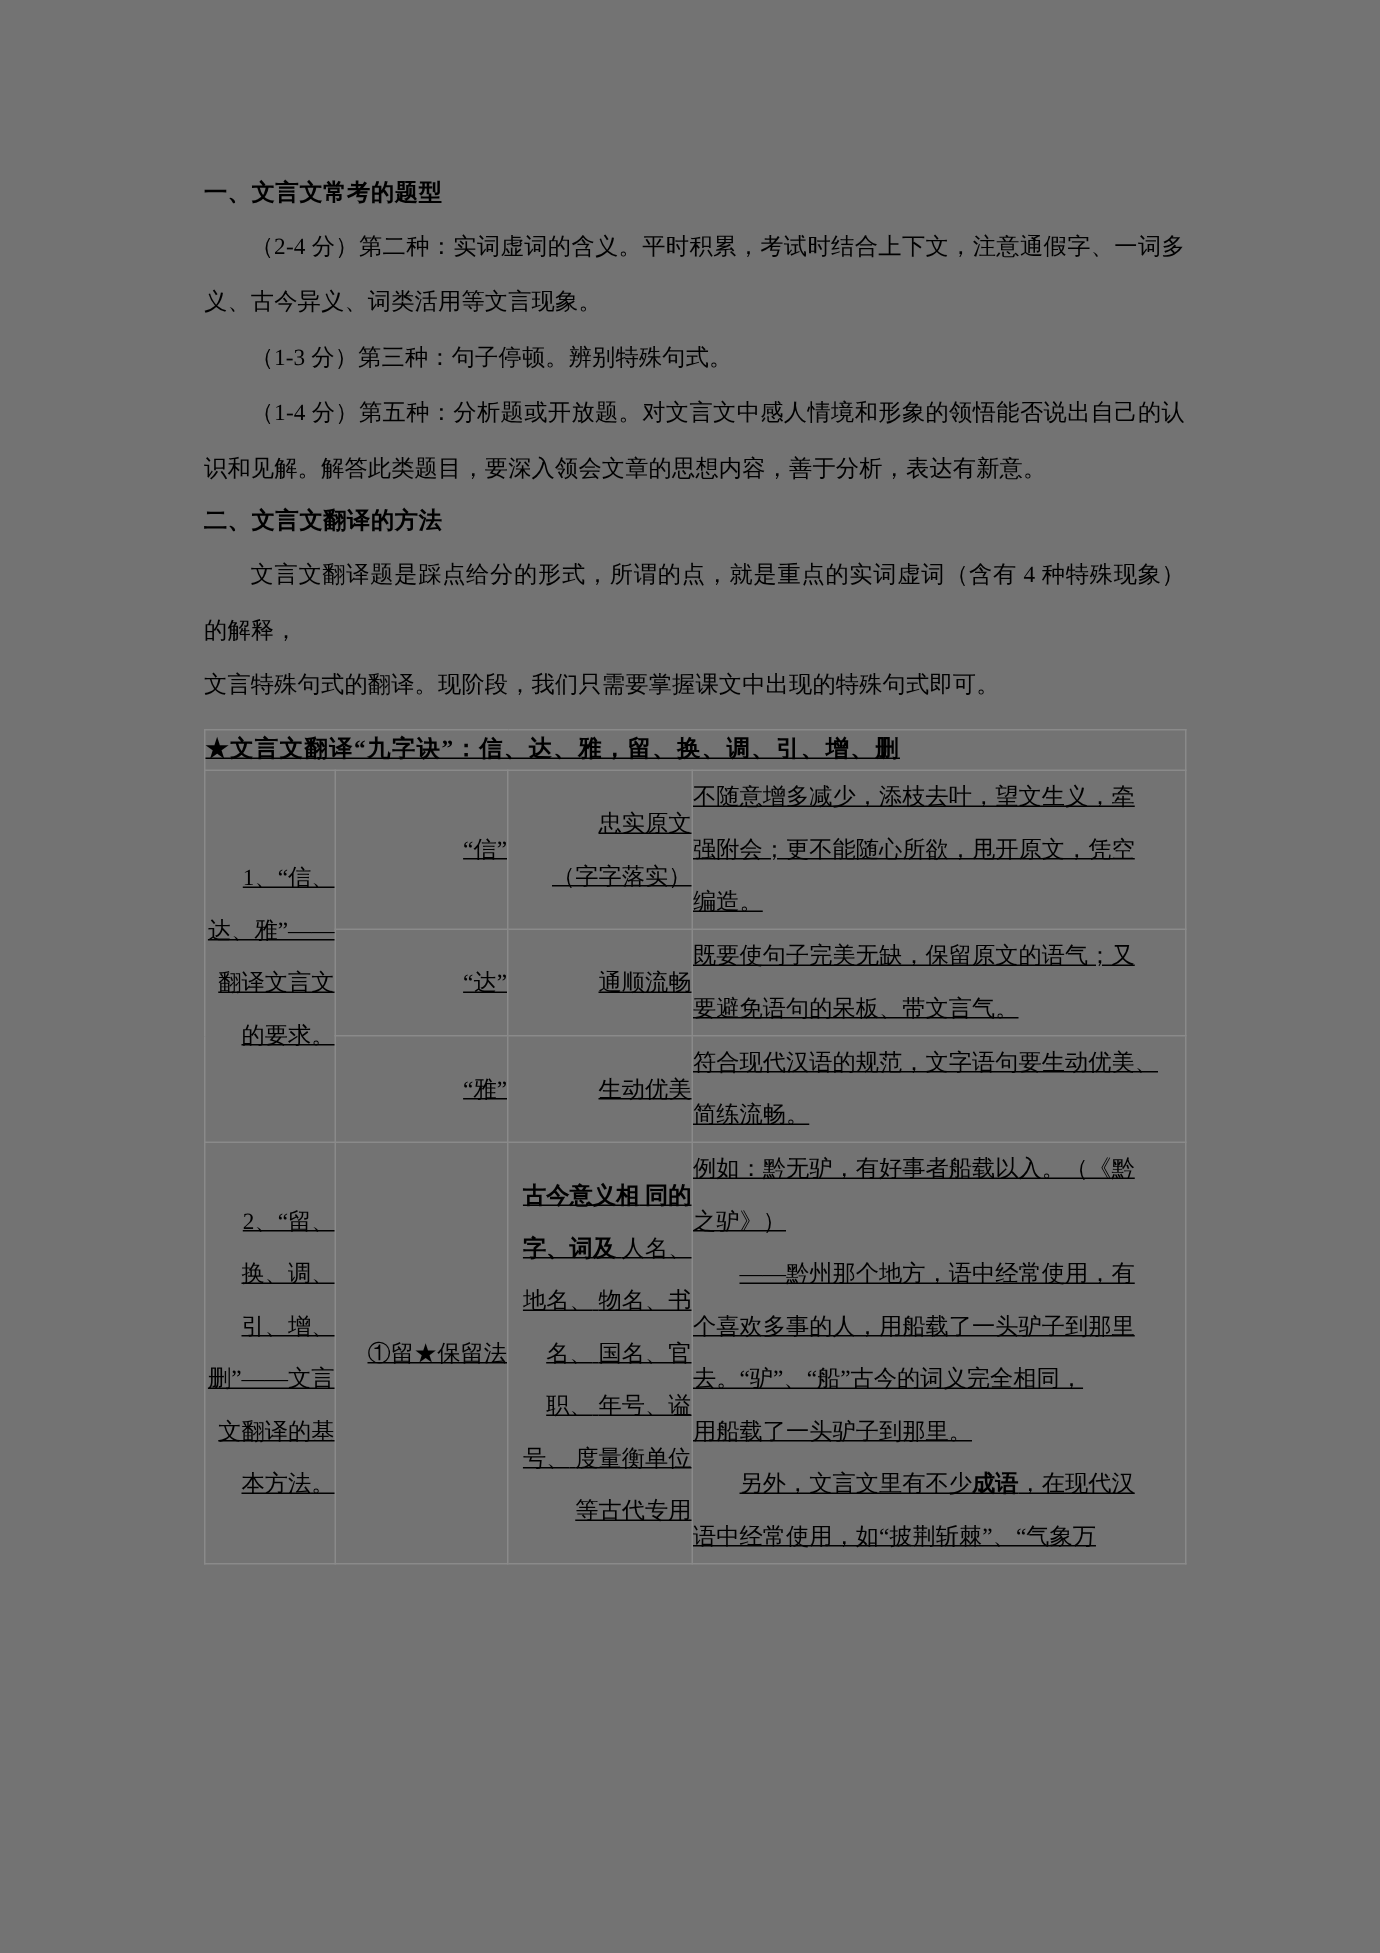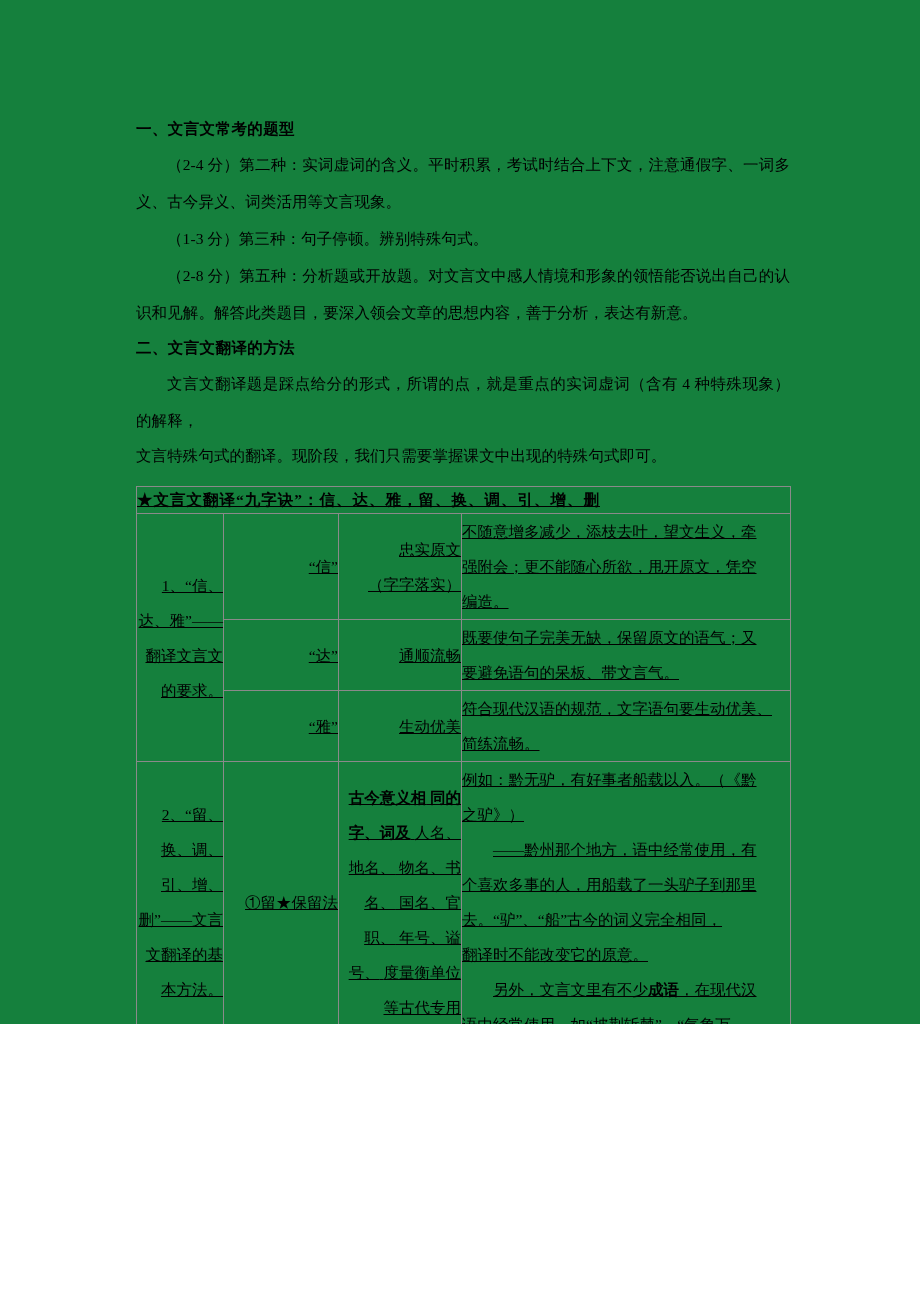--- a/index.html
+++ b/index.html
@@ -7,22 +7,22 @@
     padding: 0;
     background: #ffffff;
   }
   body {
     font-family: "Liberation Serif", "DejaVu Serif", serif;
     color: #000000;
   }
   #page {
     position: relative;
     width: 920px;
-    height: 1024px;
-    background: #15803d;
+    height: 1302px;
+    background: #737373;
     overflow: hidden;
     box-sizing: border-box;
   }
   #content {
     position: absolute;
     left: 136px;
     top: 112px;
     width: 654px;
   }
 
@@ -96,21 +96,21 @@
 </head>
 <body>
 
 <div id="page">
   <div id="content">
 
     <div class="heading">一、文言文常考的题型</div>
 
     <div class="para indent">（2-4 分）第二种：实词虚词的含义。平时积累，考试时结合上下文，注意通假字、一词多义、古今异义、词类活用等文言现象。</div>
     <div class="para indent">（1-3 分）第三种：句子停顿。辨别特殊句式。</div>
-    <div class="para indent">（2-8 分）第五种：分析题或开放题。对文言文中感人情境和形象的领悟能否说出自己的认识和见解。解答此类题目，要深入领会文章的思想内容，善于分析，表达有新意。</div>
+    <div class="para indent">（1-4 分）第五种：分析题或开放题。对文言文中感人情境和形象的领悟能否说出自己的认识和见解。解答此类题目，要深入领会文章的思想内容，善于分析，表达有新意。</div>
 
     <div class="heading">二、文言文翻译的方法</div>
 
     <div class="para indent">文言文翻译题是踩点给分的形式，所谓的点，就是重点的实词虚词（含有 4 种特殊现象）的解释，</div>
     <div class="para noindent">文言特殊句式的翻译。现阶段，我们只需要掌握课文中出现的特殊句式即可。</div>
 
     <table class="mt">
       <colgroup>
         <col class="c1">
           <col class="c2">
@@ -166,21 +166,21 @@
             <span class="blk">年号、谥号、</span>
             <span class="blk">度量衡单位</span>
             <span class="blk">等古代专用</span>
           </td>
           <td class="body">
             <span class="ln">例如：黔无驴，有好事者船载以入。（《黔</span>
             <span class="ln">之驴》）</span>
             <span class="ln ind">——黔州那个地方，语中经常使用，有</span>
             <span class="ln">个喜欢多事的人，用船载了一头驴子到那里</span>
             <span class="ln">去。“驴”、“船”古今的词义完全相同，</span>
-            <span class="ln">翻译时不能改变它的原意。</span>
+            <span class="ln">用船载了一头驴子到那里。</span>
             <span class="ln ind">另外，文言文里有不少<b>成语</b>，在现代汉</span>
             <span class="ln">语中经常使用，如“披荆斩棘”、“气象万</span>
           </td>
         </tr>
       </tbody>
     </table>
   </div>
 </div>
 
 </body></html>

